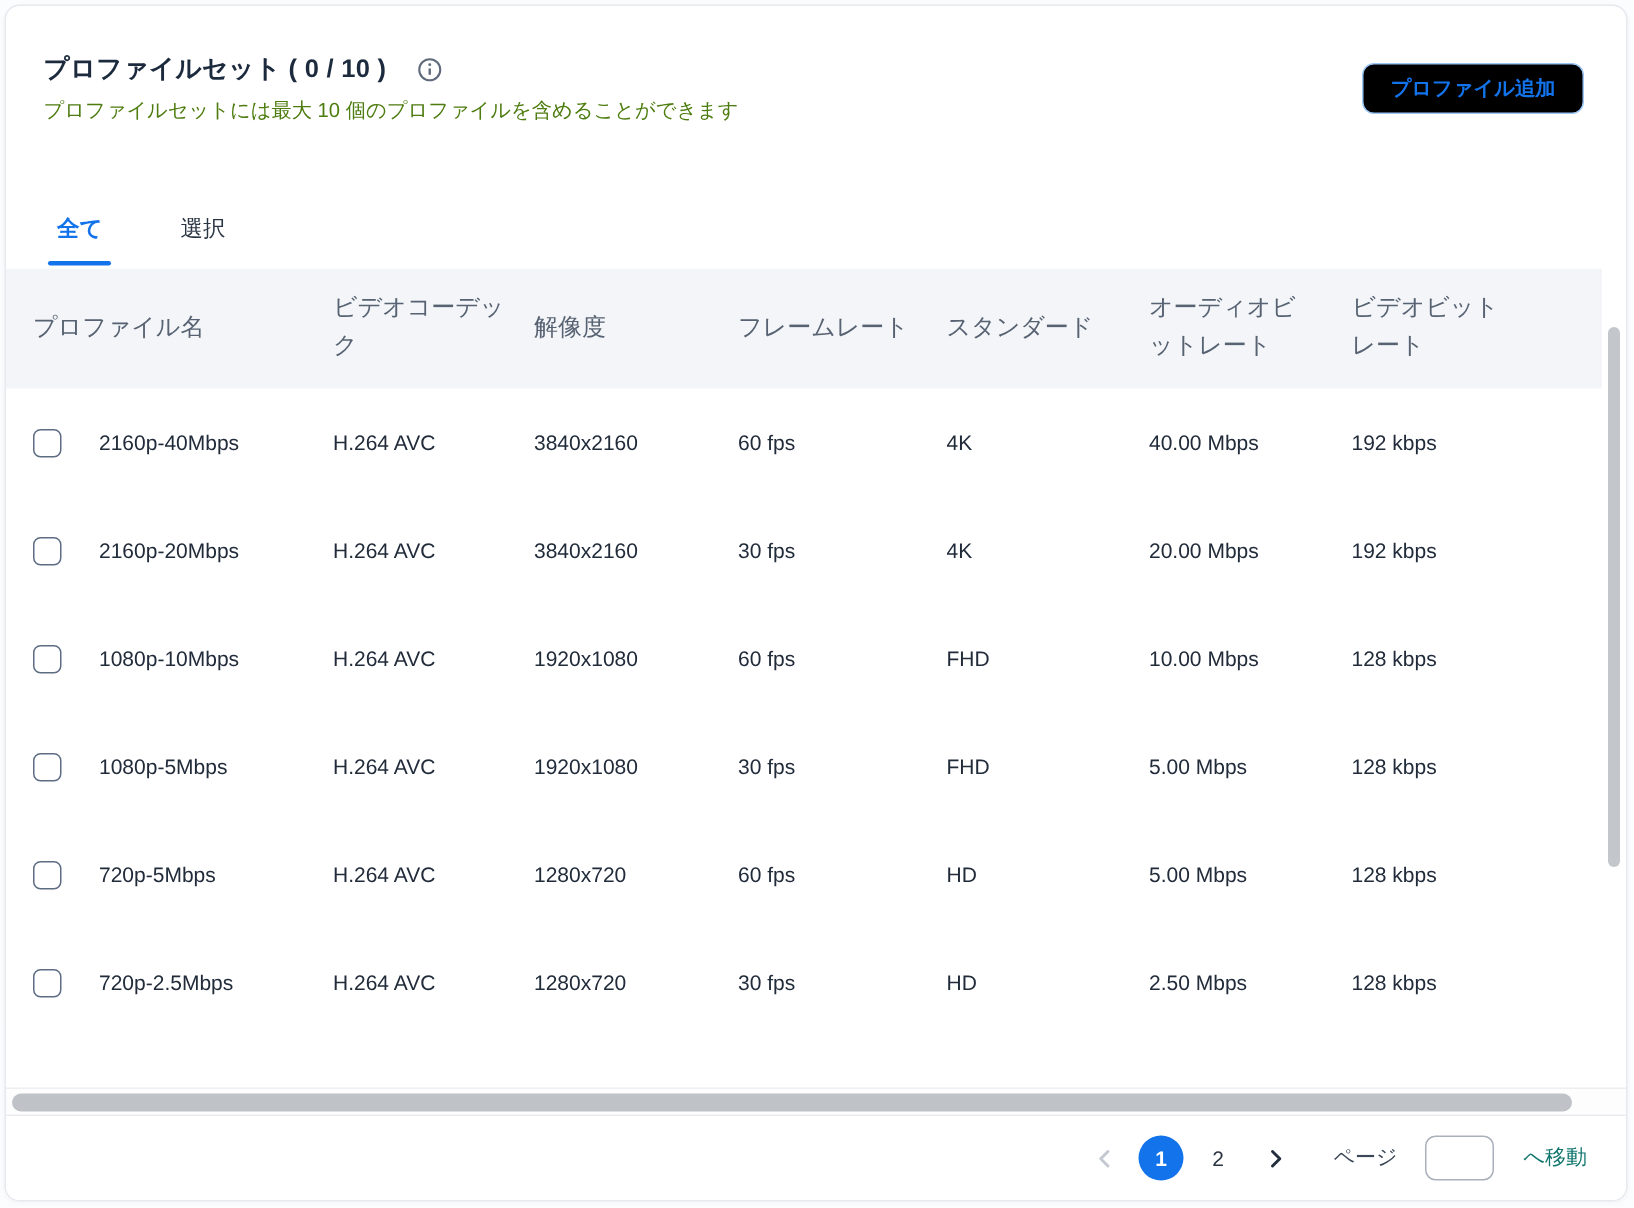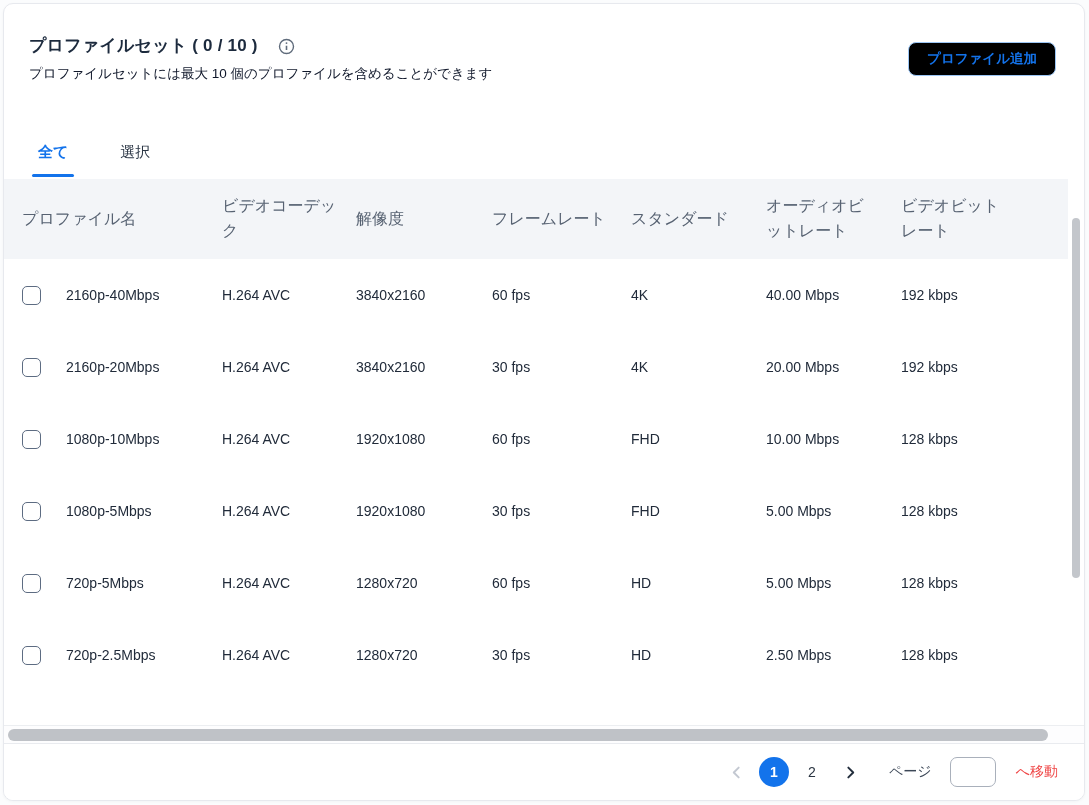--- a/index.html
+++ b/index.html
@@ -17,21 +17,21 @@
     border:1px solid #e7e9ee;
     border-radius:10px;
     box-shadow:0 1px 3px rgba(30,40,60,.04);
     overflow:hidden;
   }
   
   .panel-header { position:absolute; top:0; left:0; right:0; height:118px; }
   .title-row { display:flex; align-items:center; gap:20px; padding:30px 0 0 25px; }
   .panel-title { font-size:17px; font-weight:700; color:#1c2a3d; letter-spacing:.2px; }
   .info-icon { width:17px; height:17px; color:#5f6b7b; display:inline-flex; margin-top:1px; }
-  .panel-subtitle { padding:8px 0 0 25px; font-size:13.5px; color:#0f172a; }
+  .panel-subtitle { padding:8px 0 0 25px; font-size:13.5px; color:#4d7c0f; }
   .add-btn {
     position:absolute; top:38px; right:28px;
     height:34px; padding:0 18px;
     background:#000000; border:1px solid #9cc6f5; border-radius:8px;
     color:#1373eb; font-size:13.5px; font-weight:600;
     font-family:inherit; cursor:pointer;
   }
   
   .tabs { position:absolute; top:133px; left:28px; display:flex; column-gap:40px; }
   .tab { position:relative; padding:6px 6px 15px; font-size:15px; cursor:pointer; }
@@ -102,21 +102,21 @@
   .chev svg { width:13px; height:13px; }
   .chev.disabled { color:#c3c8d1; cursor:default; }
   .chev.enabled { color:#232e3d; }
   .page-label { margin-left:16px; font-size:14px; color:#3c4757; }
   .page-input {
     margin-left:10px; width:46px; height:30px;
     border:1px solid #a9b0bb; border-radius:7px;
     font-size:14px; text-align:center; color:#1f2a37;
     font-family:inherit; outline:none; background:#fff;
   }
-  .goto-label { margin-left:12px; font-size:14px; color:#ef4444; }
+  .goto-label { margin-left:12px; font-size:14px; color:#0f766e; }
 </style>
 </head>
 <body>
 
 <div class="card">
 
   <div class="panel-header">
     <div class="title-row">
       <span class="panel-title">プロファイルセット ( 0 / 10 )</span>
       <span class="info-icon">

